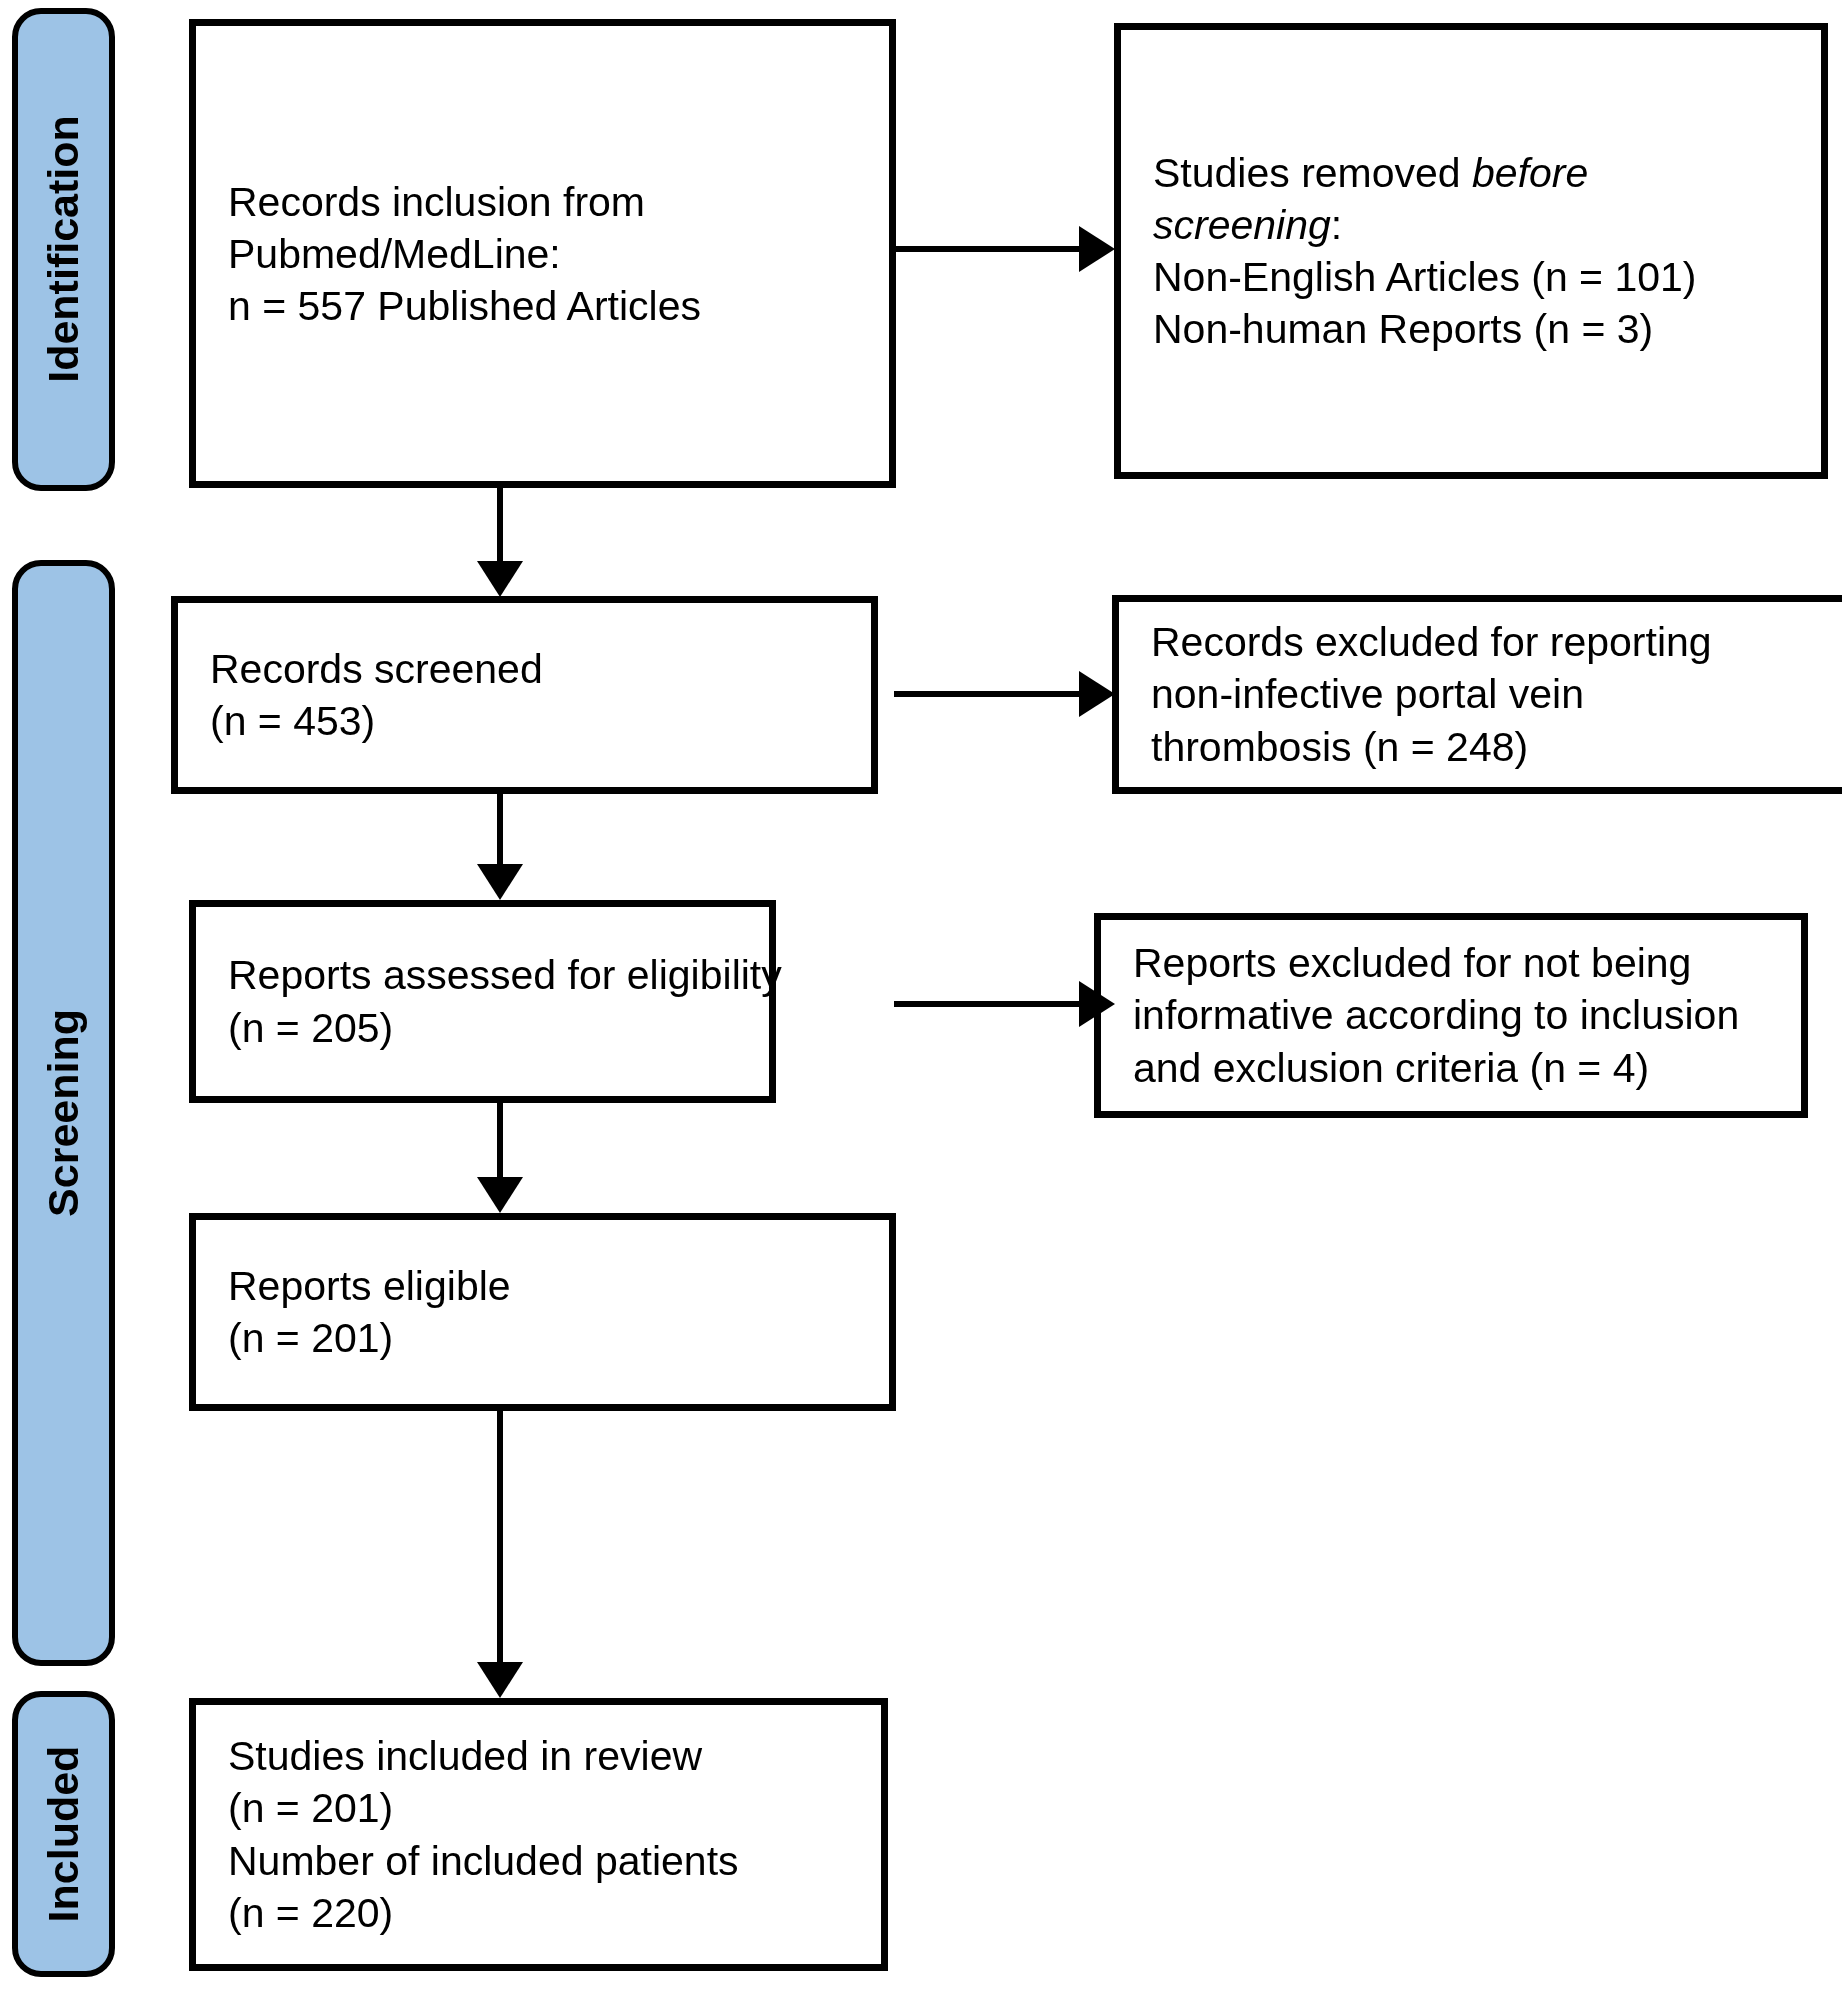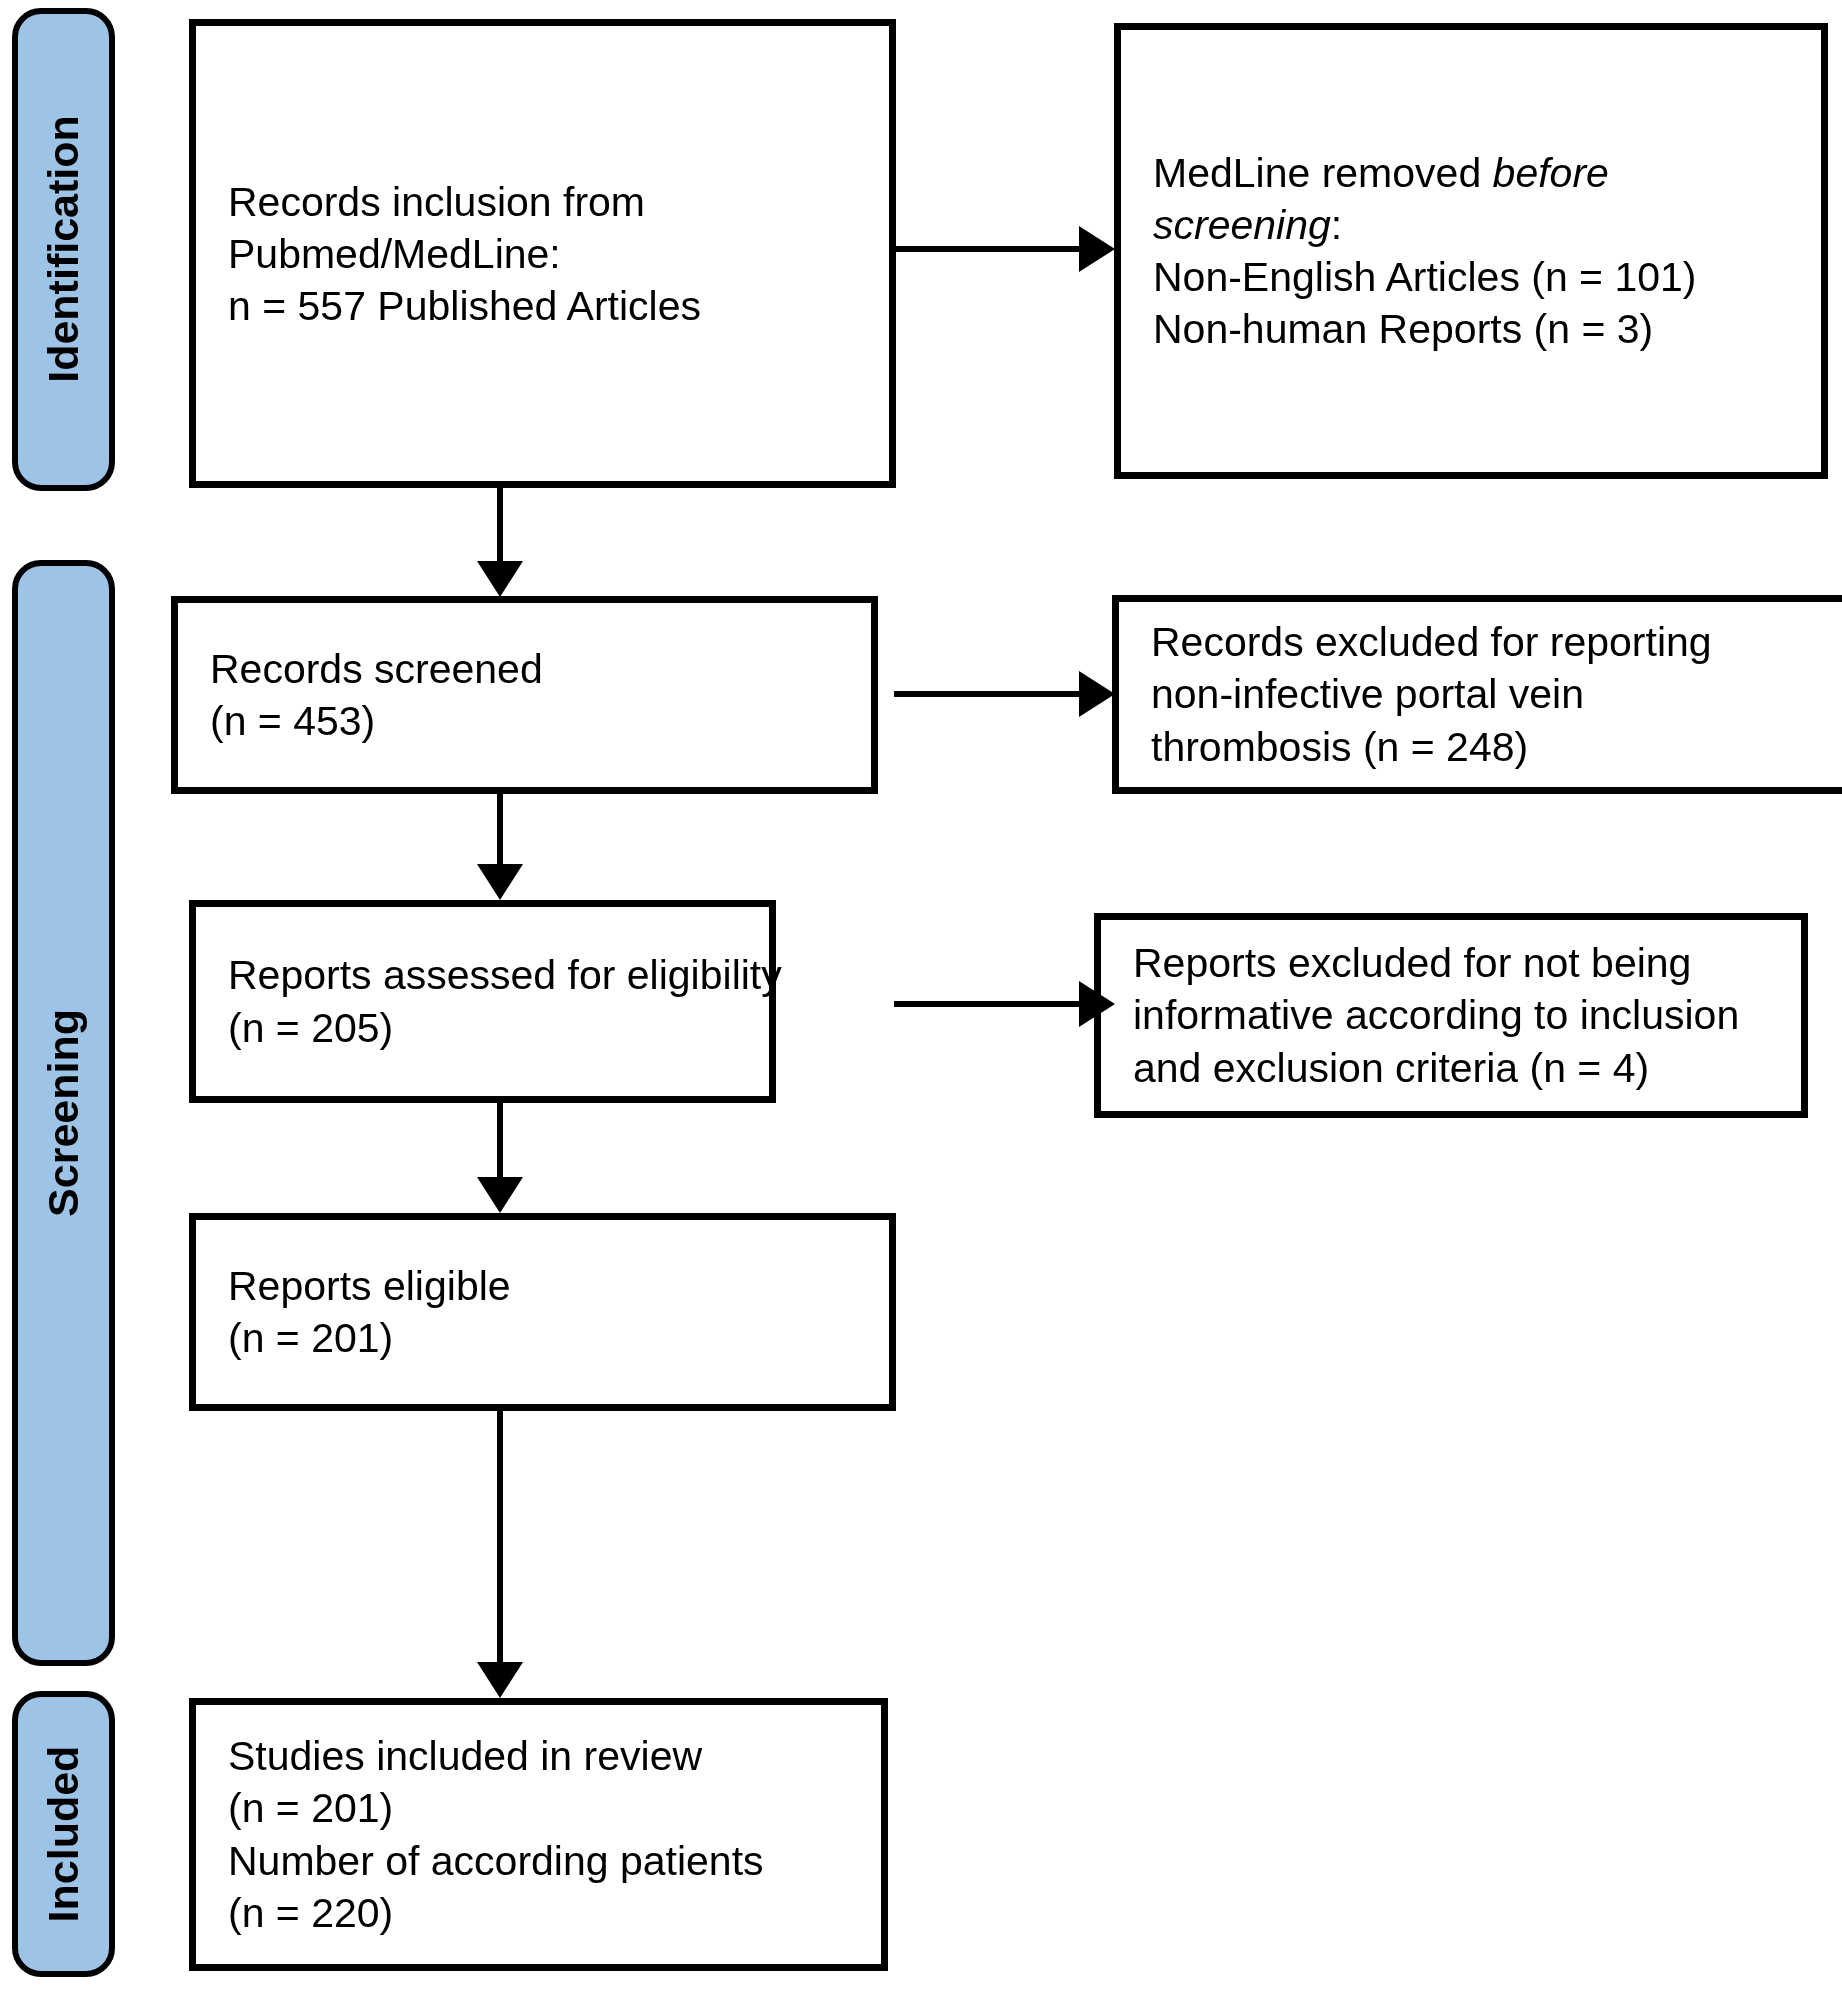--- a/index.html
+++ b/index.html
@@ -88,26 +88,26 @@
   </div>
 
   <div class="fbox" style="left:189px;top:1213px;width:707px;height:198px;">
     <div class="ln">Reports eligible</div>
     <div class="ln">(n = 201)</div>
   </div>
 
   <div class="fbox" style="left:189px;top:1698px;width:699px;height:273px;">
     <div class="ln">Studies included in review</div>
     <div class="ln">(n = 201)</div>
-    <div class="ln">Number of according patients</div>
+    <div class="ln">Number of included patients</div>
     <div class="ln">(n = 220)</div>
   </div>
 
   <div class="fbox" style="left:1114px;top:23px;width:714px;height:456px;">
-    <div class="ln"><span>MedLine removed </span><span class="it">before</span></div>
+    <div class="ln"><span>Studies removed </span><span class="it">before</span></div>
     <div class="ln"><span class="it">screening</span><span>:</span></div>
     <div class="ln">Non-English Articles (n = 101)</div>
     <div class="ln">Non-human Reports (n = 3)</div>
   </div>
 
   <div class="fbox" style="left:1112px;top:595px;width:808px;height:199px;">
     <div class="ln">Records excluded for reporting</div>
     <div class="ln">non-infective portal vein</div>
     <div class="ln">thrombosis (n = 248)</div>
   </div>

